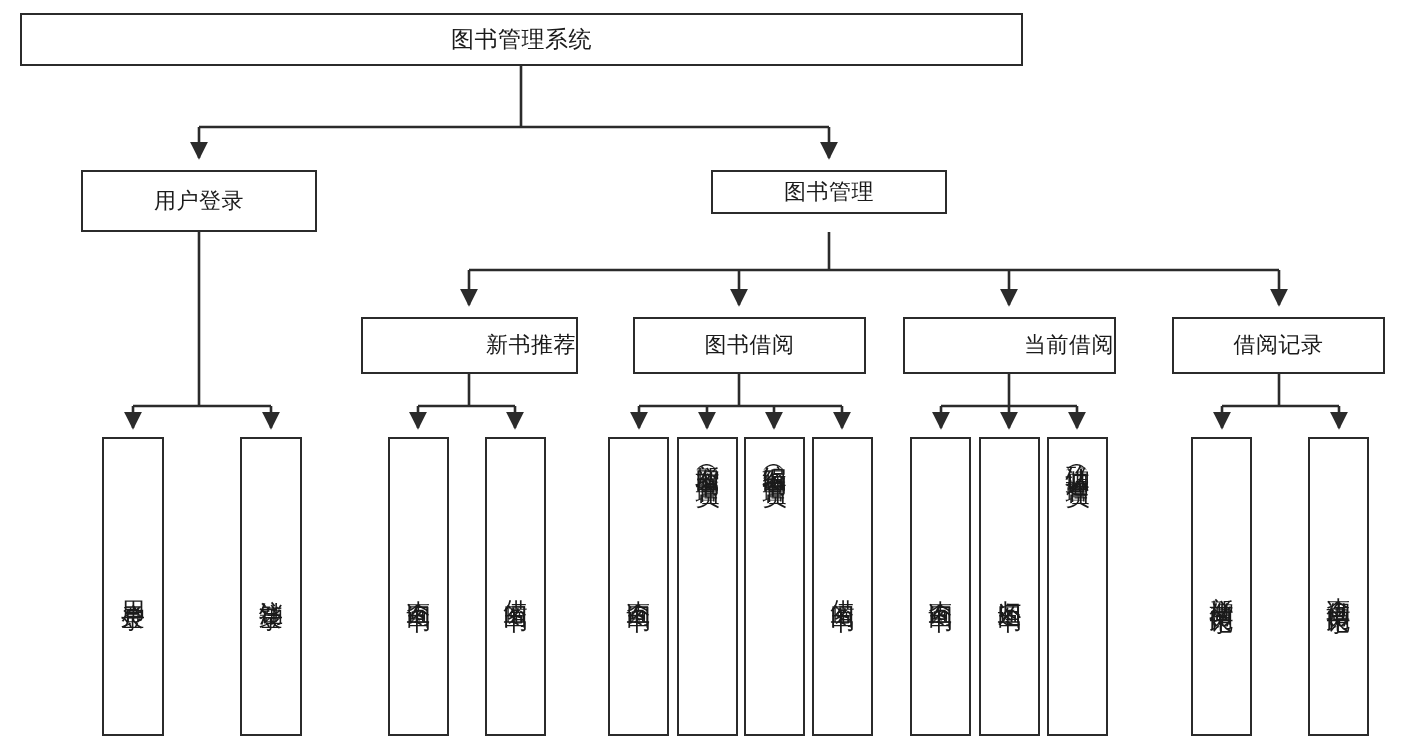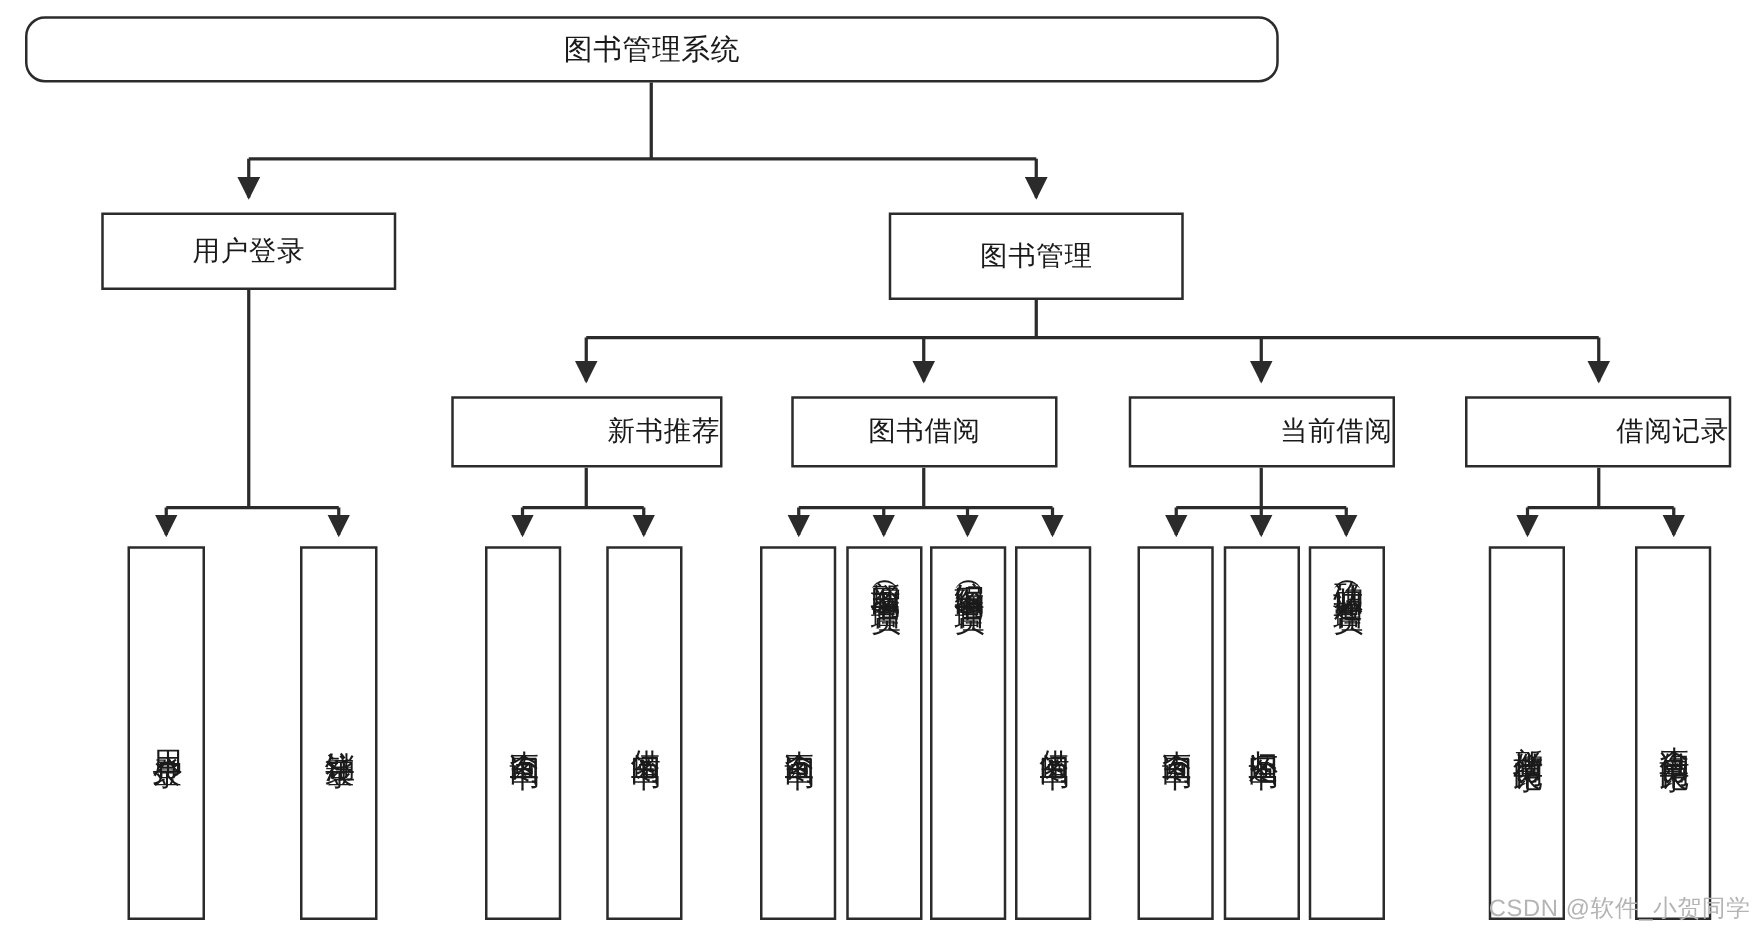--- a/index.html
+++ b/index.html
@@ -123,41 +123,41 @@
       <path d="M 1009 406 L 1009 428" marker-end="url(#arw)"></path>
       <path d="M 1077 406 L 1077 428" marker-end="url(#arw)"></path>
 
       <path d="M 1279 374 L 1279 406"></path>
       <path d="M 1222 406 L 1339 406"></path>
       <path d="M 1222 406 L 1222 428" marker-end="url(#arw)"></path>
       <path d="M 1339 406 L 1339 428" marker-end="url(#arw)"></path>
     </g>
   </svg>
 
-  <div class="node horiz root" style="left:20px; top:13px; width:1003px; height:53px;border-radius:16px;">
+  <div class="node horiz root" style="left:20px; top:13px; width:1003px; height:53px;">
     <span class="label">图书管理系统</span>
   </div>
 
   <div class="node horiz" style="left:81px; top:170px; width:236px; height:62px;">
     <span class="label">用户登录</span>
   </div>
-  <div class="node horiz" style="left:711px; top:170px; width:236px; height:70px;">
+  <div class="node horiz" style="left:711px; top:170px; width:236px; height:44px;">
     <span class="label">图书管理</span>
   </div>
 
   <div class="node horiz" style="left:361px; top:317px; width:217px; height:57px;justify-content:flex-end;">
     <span class="label">新书推荐</span>
   </div>
-  <div class="node horiz" style="left:633px; top:317px; width:213px; height:57px;">
+  <div class="node horiz" style="left:633px; top:317px; width:233px; height:57px;">
     <span class="label">图书借阅</span>
   </div>
   <div class="node horiz" style="left:903px; top:317px; width:213px; height:57px;justify-content:flex-end;">
     <span class="label">当前借阅</span>
   </div>
-  <div class="node horiz" style="left:1172px; top:317px; width:213px; height:57px;justify-content:flex-end;">
+  <div class="node horiz" style="left:1172px; top:317px; width:213px; height:57px;">
     <span class="label">借阅记录</span>
   </div>
 
   <div class="node vert centered" style="left:102px; top:437px; width:62px; height:299px;">
     <span class="label">用户登录</span>
   </div>
   <div class="node vert centered" style="left:240px; top:437px; width:62px; height:299px;">
     <span class="label">注销登录</span>
   </div>
 
@@ -191,15 +191,14 @@
     <span class="label">确认归还（管理员）</span>
   </div>
 
   <div class="node vert centered" style="left:1191px; top:437px; width:61px; height:299px;">
     <span class="label">新增借阅记录</span>
   </div>
   <div class="node vert centered" style="left:1308px; top:437px; width:61px; height:299px;">
     <span class="label">查询借阅记录</span>
   </div>
 
-  <div class="watermark" style="left:1191px; top:714px;">CSDN @软件_小贺同学</div>
 
 </div>
 
 </body></html>

